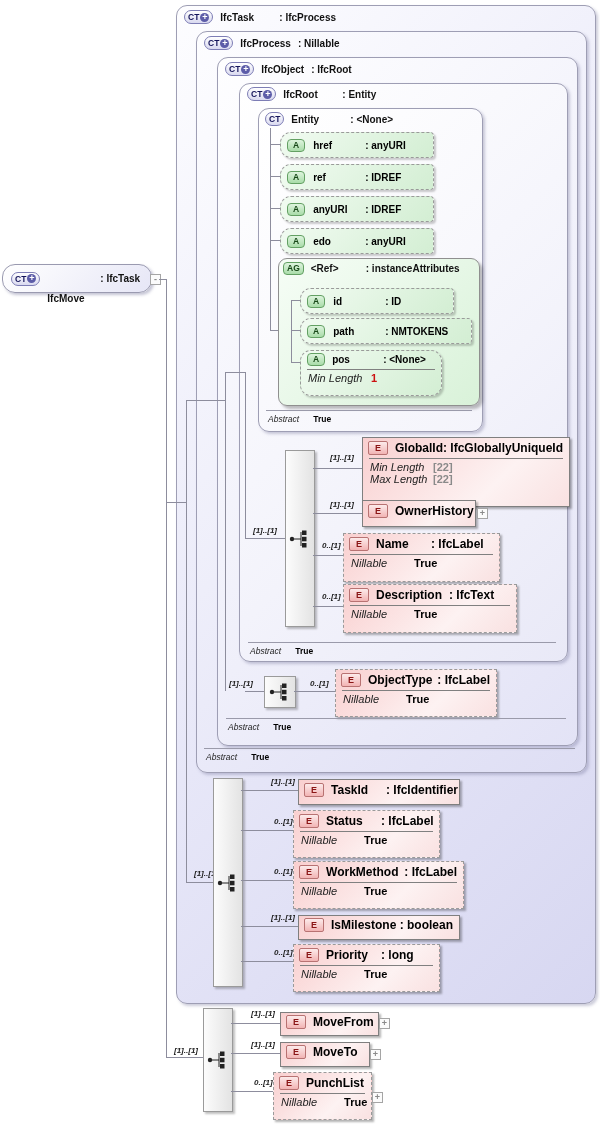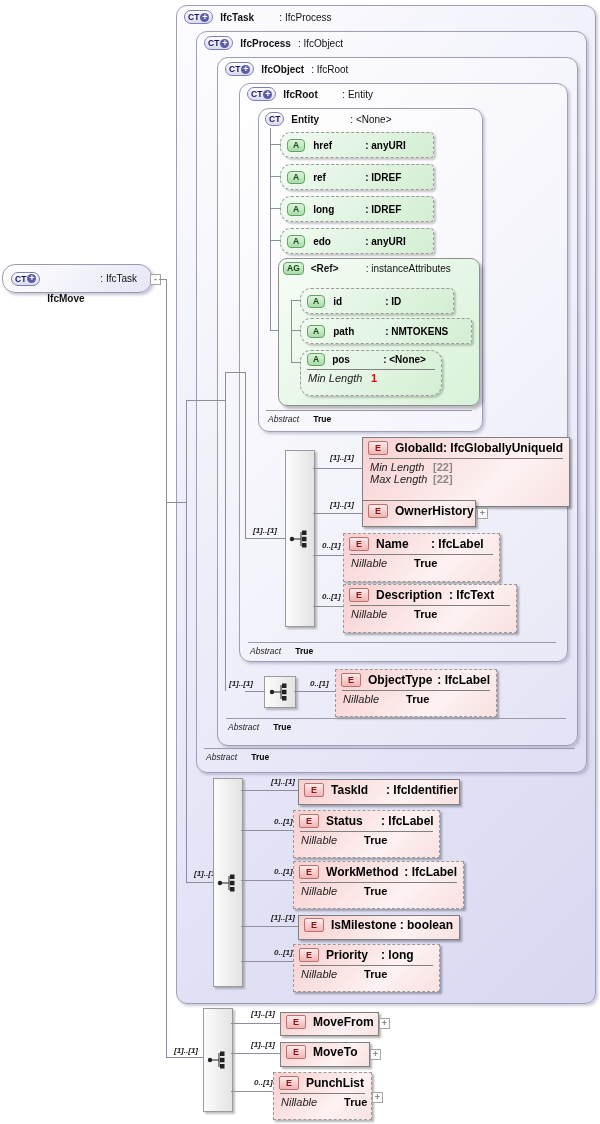--- a/index.html
+++ b/index.html
@@ -4,21 +4,21 @@
 <style>
   html,body{margin:0;padding:0;background:#fff;}
   .canvas{position:relative;width:600px;height:1124px;background:#ffffff;
           font-family:"Liberation Sans",sans-serif;overflow:hidden;}
 
   
   .cbox{position:absolute;border:1px solid #9e9eb4;border-radius:11px;
         box-shadow:2px 2px 3px rgba(110,110,150,.35);}
   .chead{position:absolute;top:5px;left:8px;display:flex;align-items:center;gap:7px;}
   .cname{font-weight:bold;font-size:10px;color:#111;min-width:52px;}
-  .ctype{font-weight:normal;font-size:10px;color:#111;}
+  .ctype{font-weight:bold;font-size:10px;color:#111;}
 
   
   .rootbox{position:absolute;border:1px solid #9a9ab0;border-radius:13px;
            background:linear-gradient(135deg,#ffffff,#e6e6f6);
            box-shadow:2px 2px 3px rgba(110,110,150,.4);
            display:flex;align-items:center;gap:7px;padding:0 8px;}
 
   
   .badge-ct{display:inline-flex;align-items:center;gap:1px;border:1.5px solid #7d7db5;
             border-radius:7px;background:linear-gradient(#ffffff,#d9d9f0);
@@ -104,21 +104,21 @@
       </span>
     <span class="cname">IfcTask</span>
     <span class="ctype">: IfcProcess</span>
   </div>
   <div class="chead" style="left:204px;top:36px;">
     <span class="badge-ct">
         <span>CT</span>
         <span class="plusdot">+</span>
       </span>
     <span class="cname" style="min-width:0;">IfcProcess</span>
-    <span class="ctype">: IfcObject</span>
+    <span class="ctype">: Nillable</span>
   </div>
   <div class="chead" style="left:225px;top:62px;">
     <span class="badge-ct">
         <span>CT</span>
         <span class="plusdot">+</span>
       </span>
     <span class="cname" style="min-width:0;text-align:center;">IfcObject</span>
     <span class="ctype">: IfcRoot</span>
   </div>
   <div class="chead" style="left:247px;top:87px;">
@@ -171,21 +171,21 @@
     <span class="aname">href</span>
     <span class="atype">: anyURI</span>
   </div>
   <div class="abox" style="left:280px;top:164px;width:140px;height:24px;">
     <span class="badge-a">A</span>
     <span class="aname">ref</span>
     <span class="atype">: IDREF</span>
   </div>
   <div class="abox" style="left:280px;top:196px;width:140px;height:24px;">
     <span class="badge-a">A</span>
-    <span class="aname">long</span>
+    <span class="aname">anyURI</span>
     <span class="atype">: IDREF</span>
   </div>
   <div class="abox" style="left:280px;top:228px;width:140px;height:24px;">
     <span class="badge-a">A</span>
     <span class="aname">edo</span>
     <span class="atype">: anyURI</span>
   </div>
 
   <div class="refbox" style="left:278px;top:258px;width:200px;height:146px;"></div>
   <div class="chead" style="left:283px;top:262px;">

